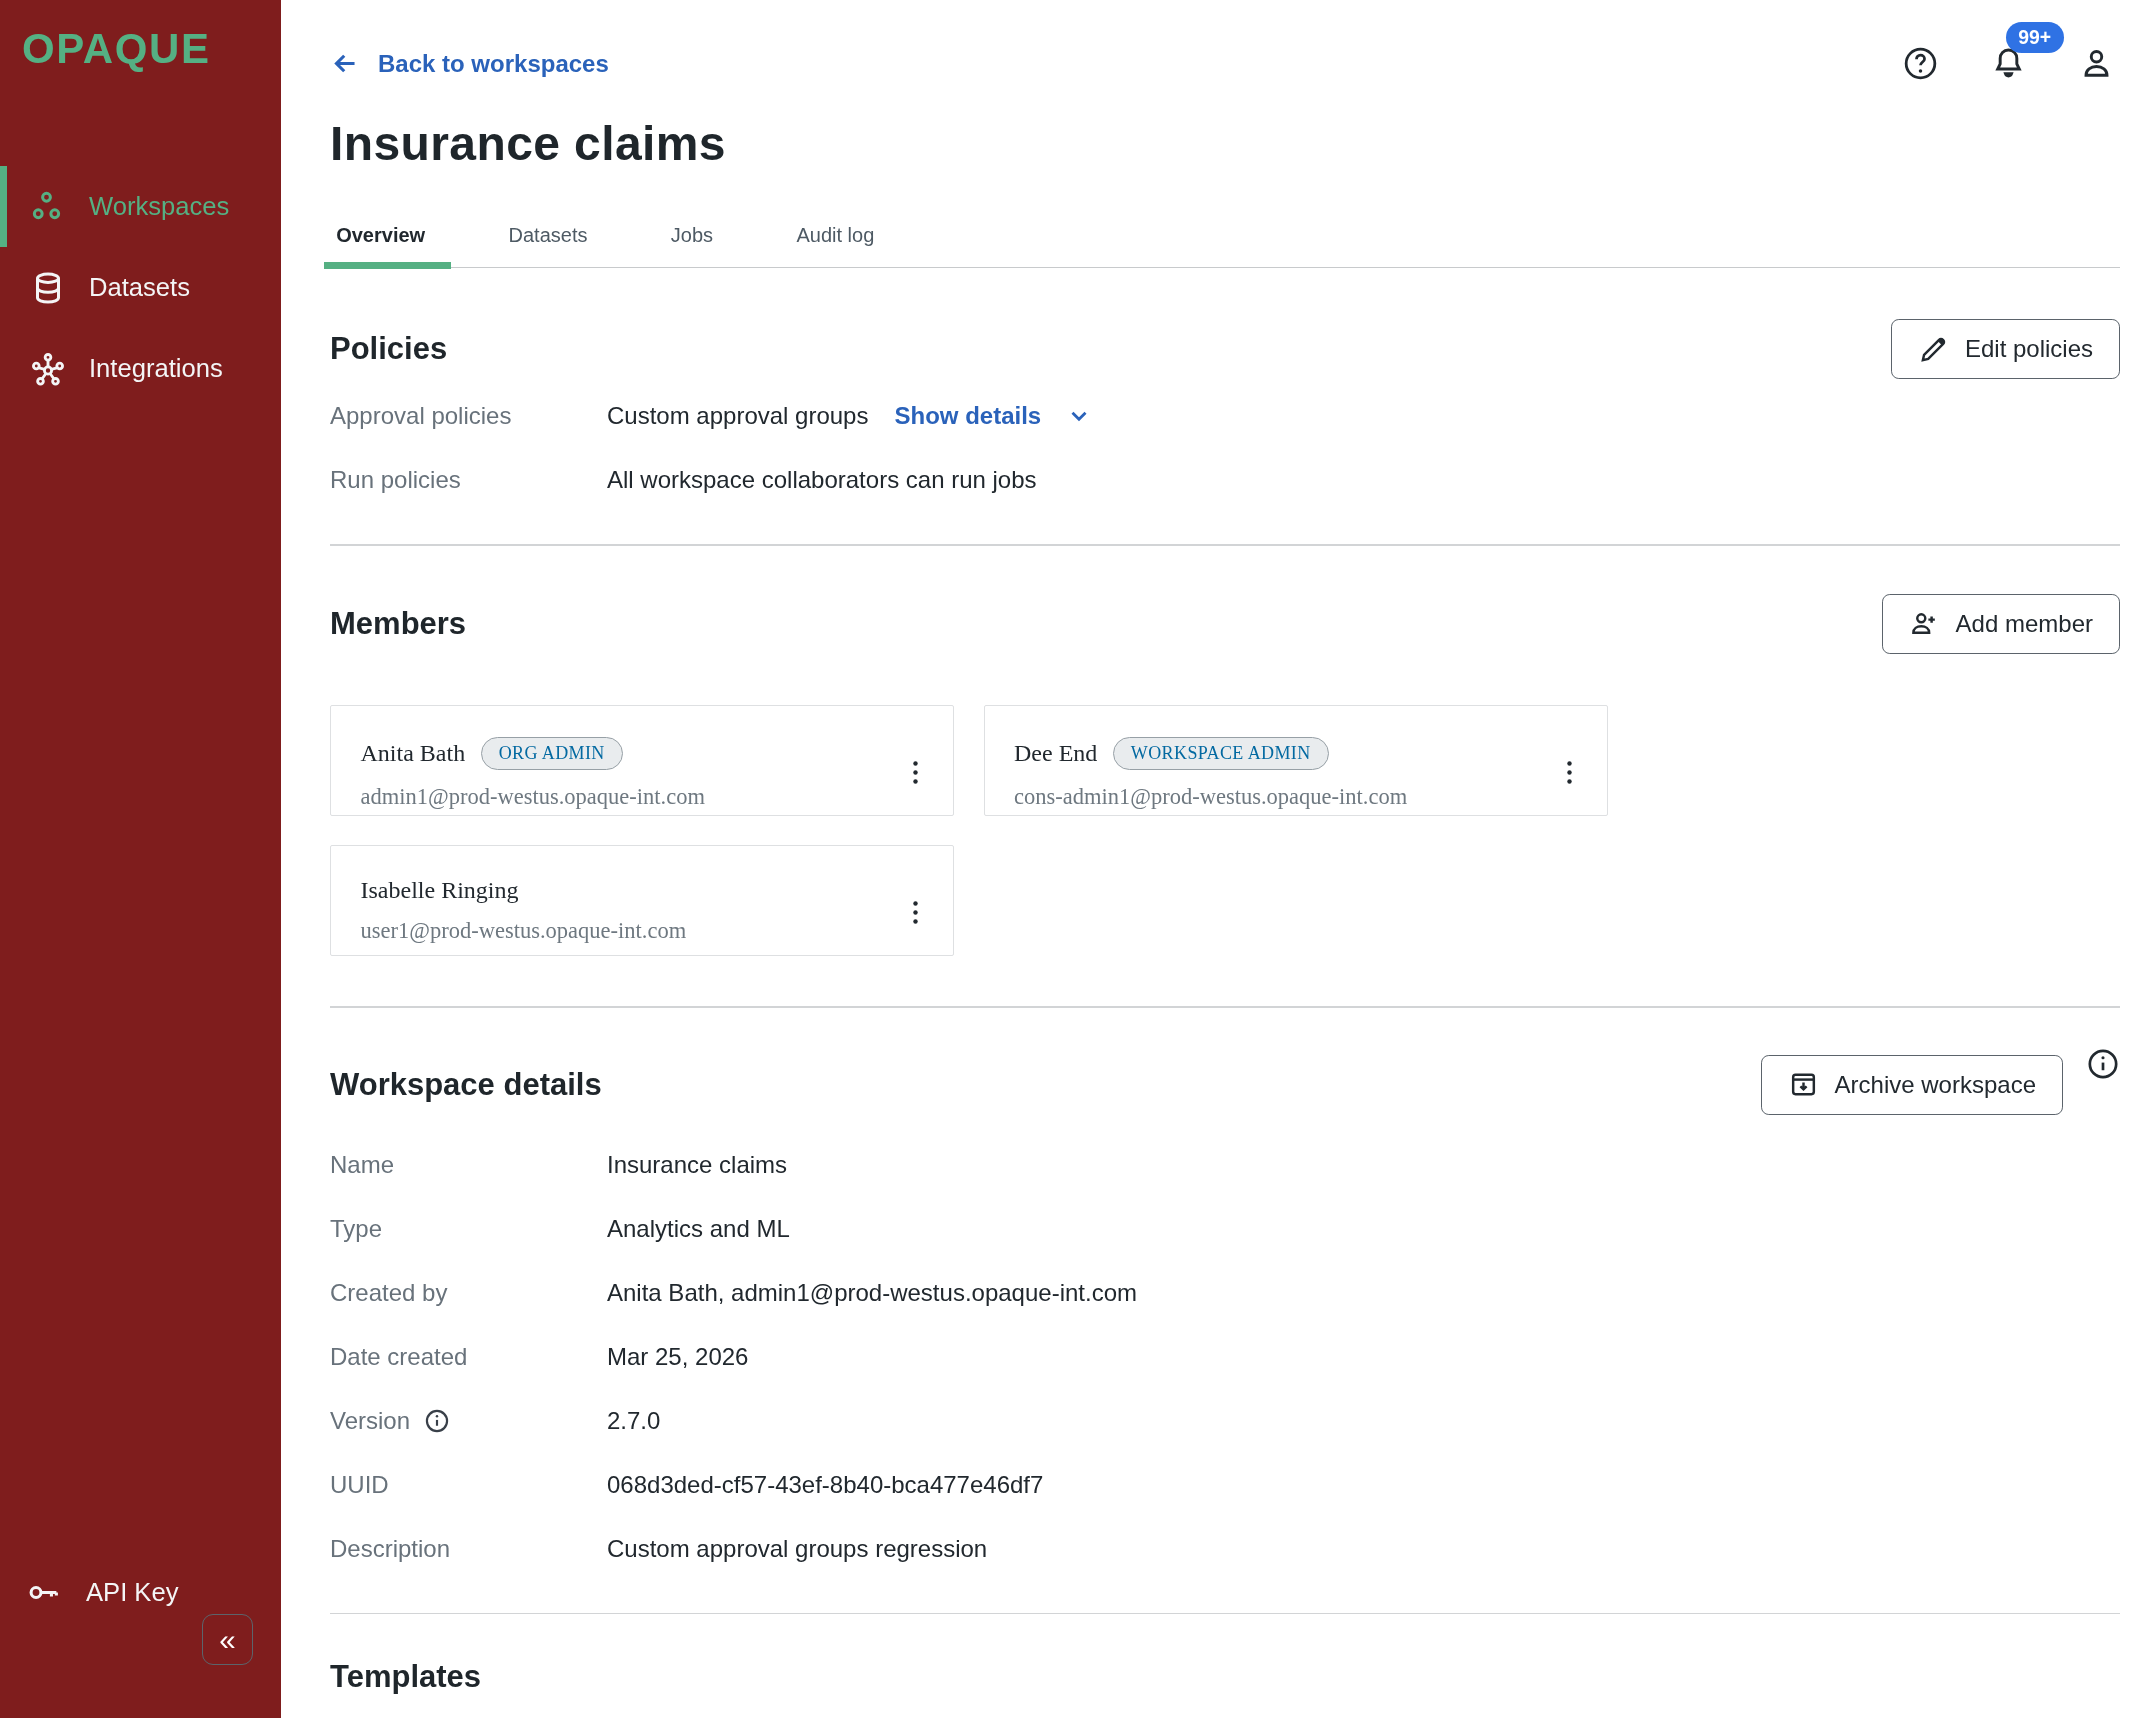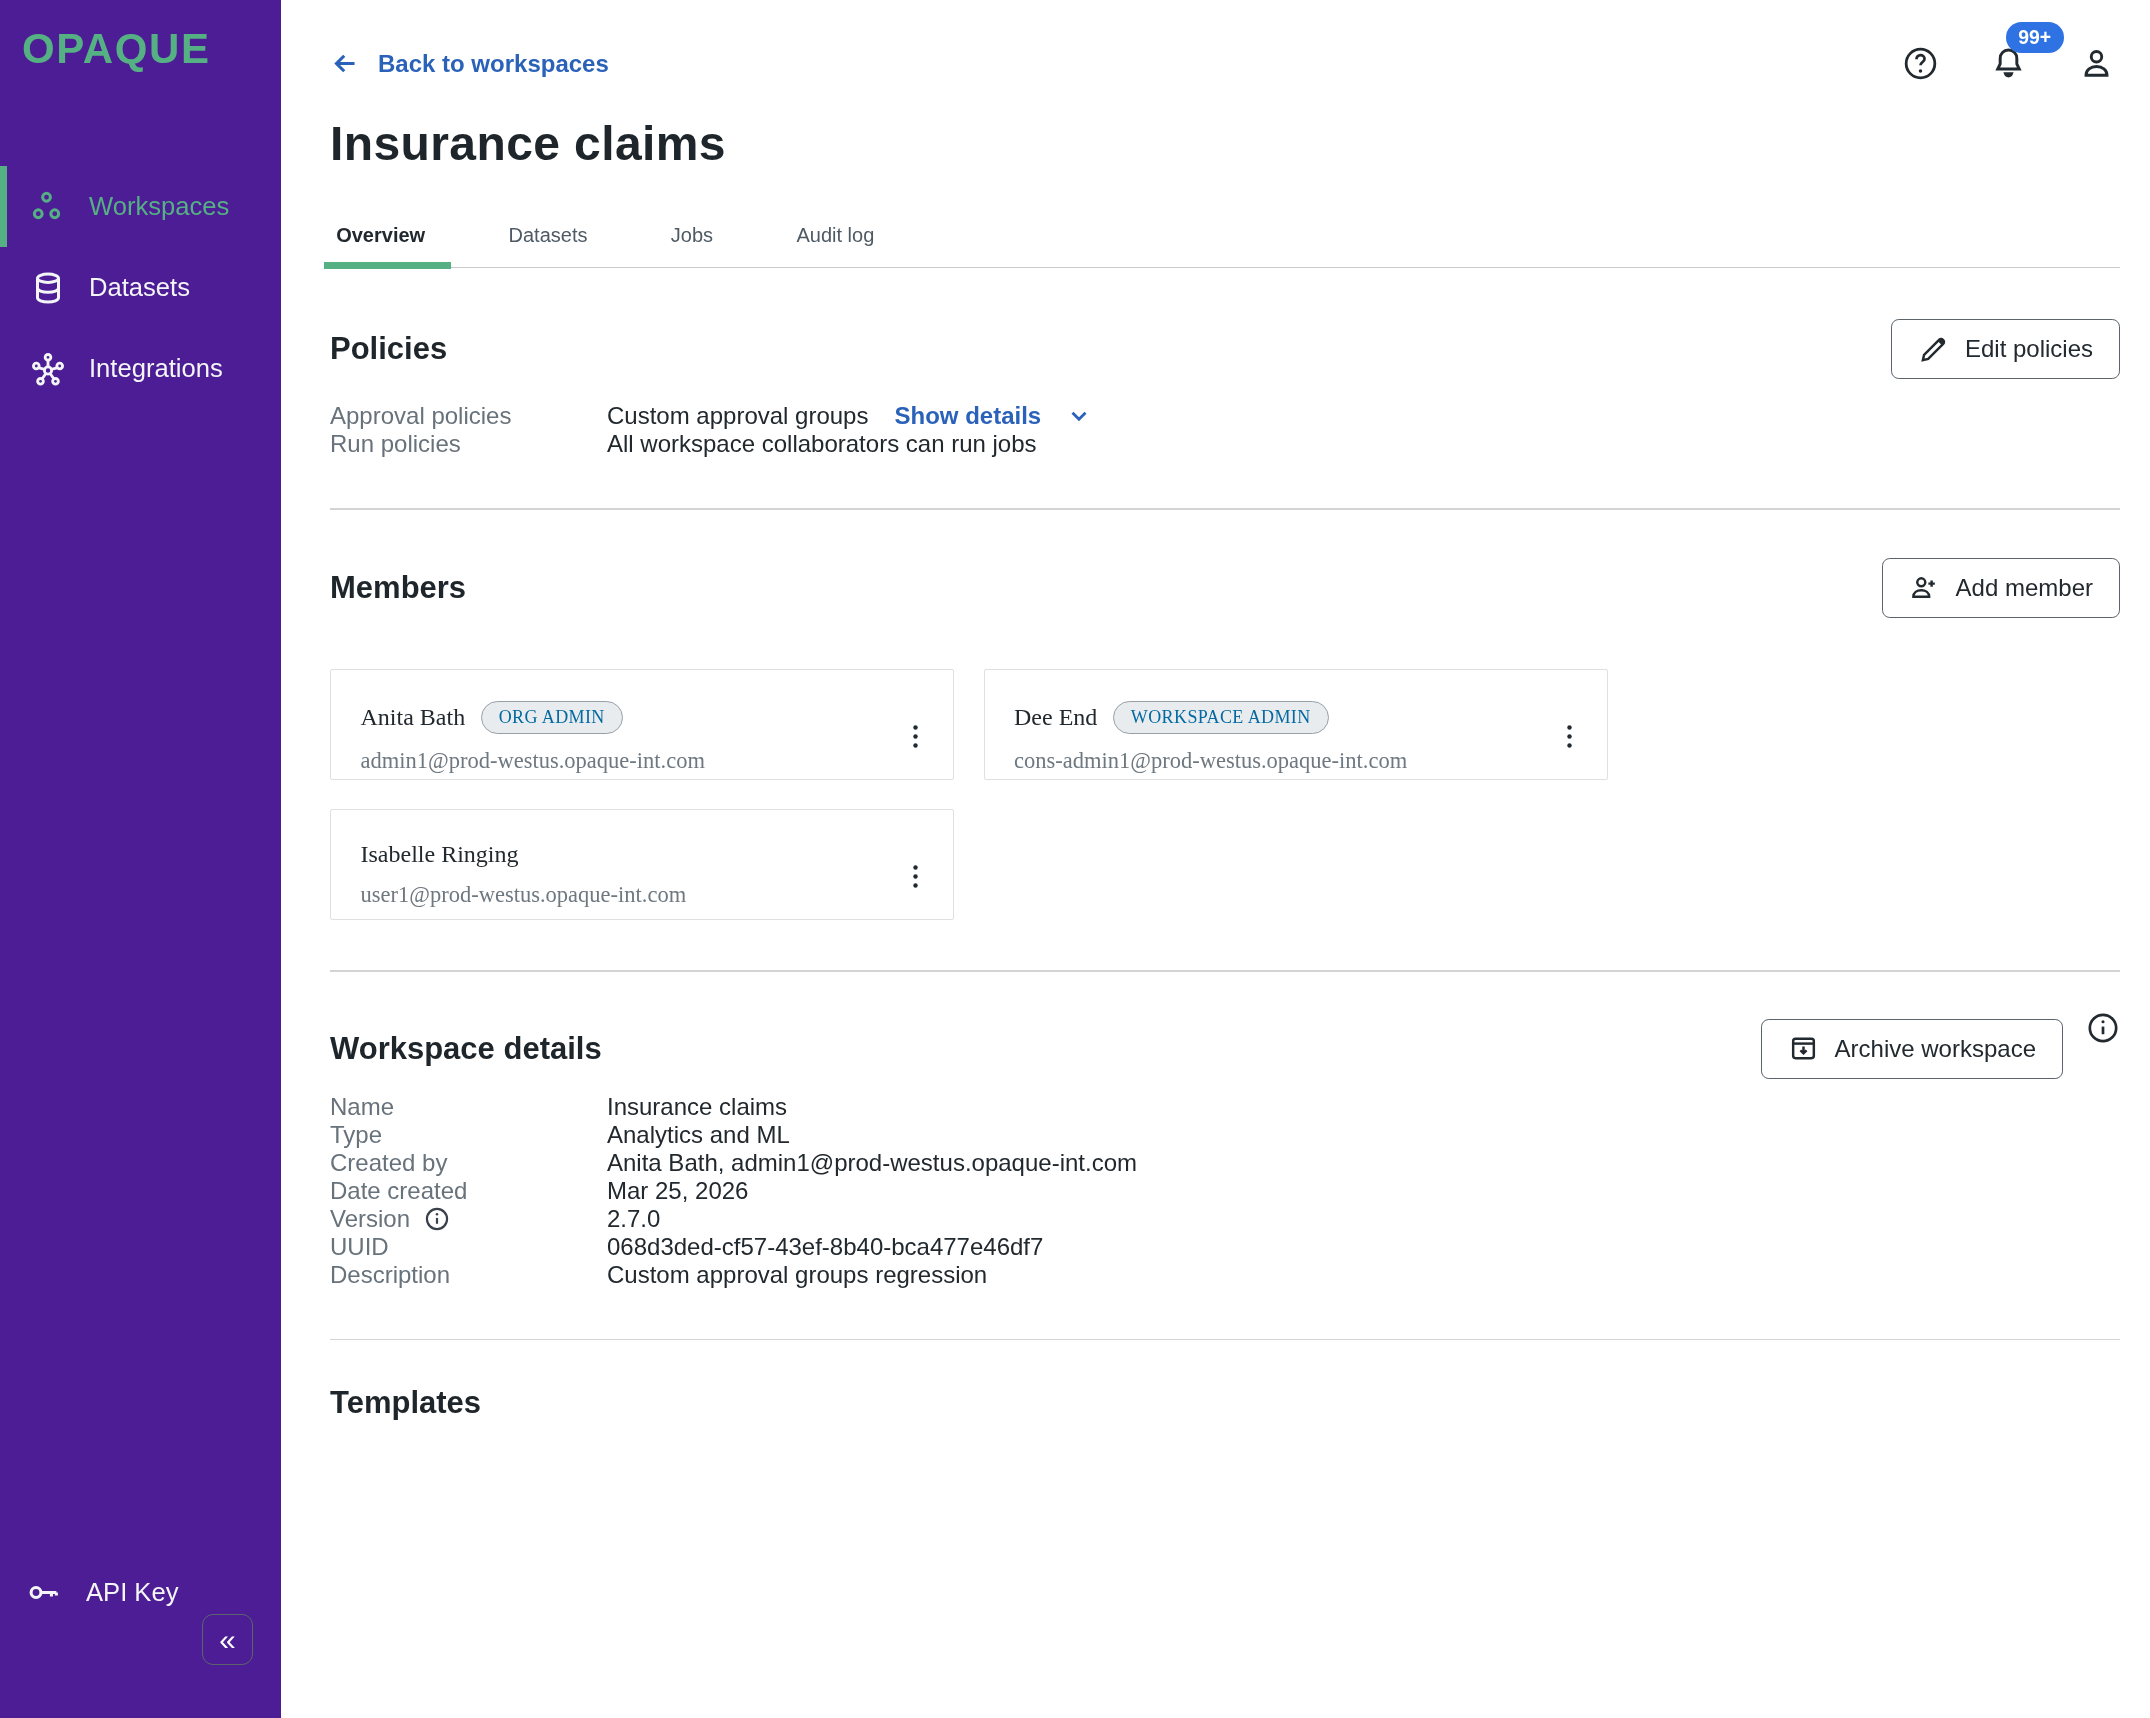--- a/index.html
+++ b/index.html
@@ -8,21 +8,21 @@
     font-family: "Liberation Sans", "DejaVu Sans", sans-serif;
     background: #ffffff;
     color: #22292f;
     font-size: 23px;
     display: flex;
   }
 
   
   .sidebar {
     width: 281px; min-width: 281px; height: 1718px;
-    background: #4c1d95; color: #f4f5f6;
+    background: #7f1d1d; color: #f4f5f6;
     position: relative; display: flex; flex-direction: column;
   }
   .logo {
     font-size: 42px; font-weight: 700; letter-spacing: 1.6px;
     color: #55b083; padding: 25px 0 0 22px;
   }
   .nav { margin-top: 93px; display: flex; flex-direction: column; }
   .nav-item {
     position: relative; display: flex; align-items: center; gap: 23px;
     height: 81px; padding-left: 30px; cursor: pointer;
@@ -92,21 +92,21 @@
   .btn {
     display: inline-flex; align-items: center; gap: 15.5px;
     height: 60px; padding: 0 26px; background: #ffffff;
     border: 1.6px solid #5b636b; border-radius: 7.8px;
     font-size: 24px; font-weight: 500; color: #22292f; cursor: pointer;
     font-family: inherit;
   }
   .btn svg { width: 31px; height: 31px; }
   .divider { height: 1.6px; background: #d2d4d6; margin-top: 50px; }
 
-  .kv-row { display: flex; align-items: flex-start; font-size: 24px; }
+  .kv-row { display: flex; align-items: flex-start; margin-top: 36px; font-size: 24px; }
   .kv-label { width: 277px; min-width: 277px; color: #68727b; display: flex; align-items: center; gap: 14px; }
   .kv-value { color: #21282e; display: flex; align-items: center; gap: 26px; }
   .link { color: #2a62ba; font-weight: 600; cursor: pointer; display: inline-flex; align-items: center; gap: 25px; }
   .link svg { width: 26px; height: 26px; }
 
   
   .cards { display: grid; grid-template-columns: 624px 624px; column-gap: 29.5px; row-gap: 29.5px; margin-top: 51px; }
   .member-card {
     position: relative; height: 111px; border: 1.6px solid #dee0e2; border-radius: 2px;
     padding: 31px 34px 0 29.5px; background: #ffffff; font-family: Liberation Serif, serif;

